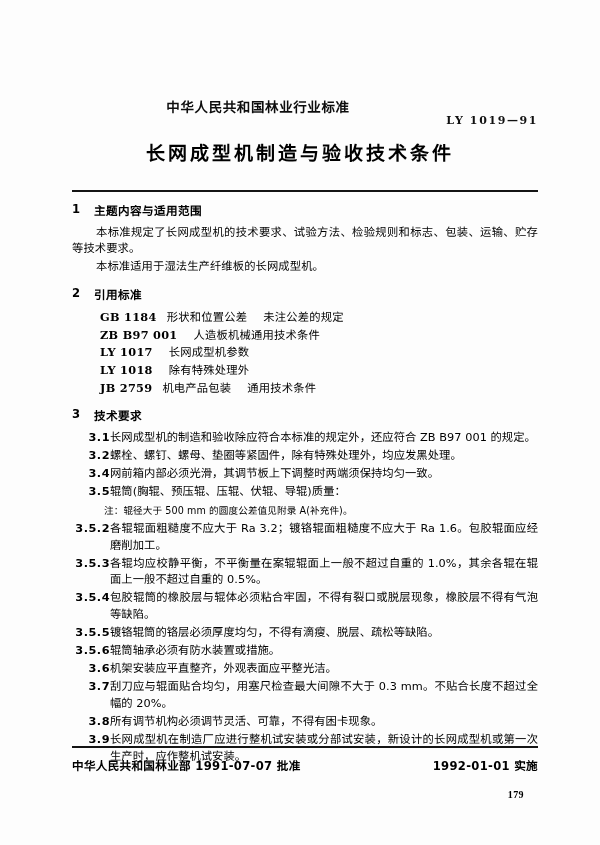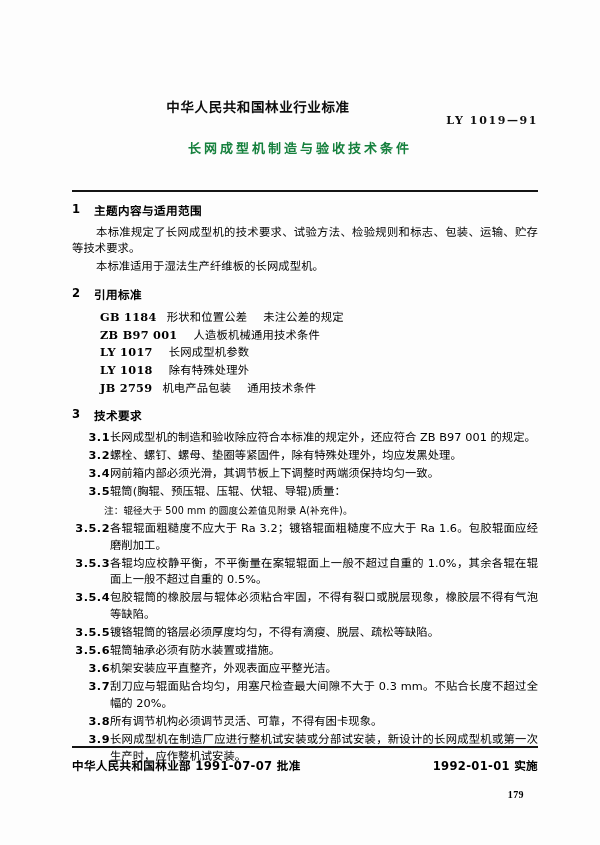--- a/index.html
+++ b/index.html
@@ -42,24 +42,24 @@
     letter-spacing: 1.6px;
     font-family: "DejaVu Serif", "Liberation Serif", serif;
     color: #111;
   }
   .doc-title {
     position: absolute;
     top: 138px;
     left: 0;
     width: 600px;
     text-align: center;
-    font-size: 13px;
+    font-size: 19px;
     font-weight: bold;
     letter-spacing: 3px;
-    color: #15803d;
+    color: #000000;
   }
   .rule {
     position: absolute;
     left: 72px;
     width: 466px;
     height: 2px;
     background: #141414;
   }
   .rule-top { top: 190px; }
   .rule-bottom { top: 746px; }

